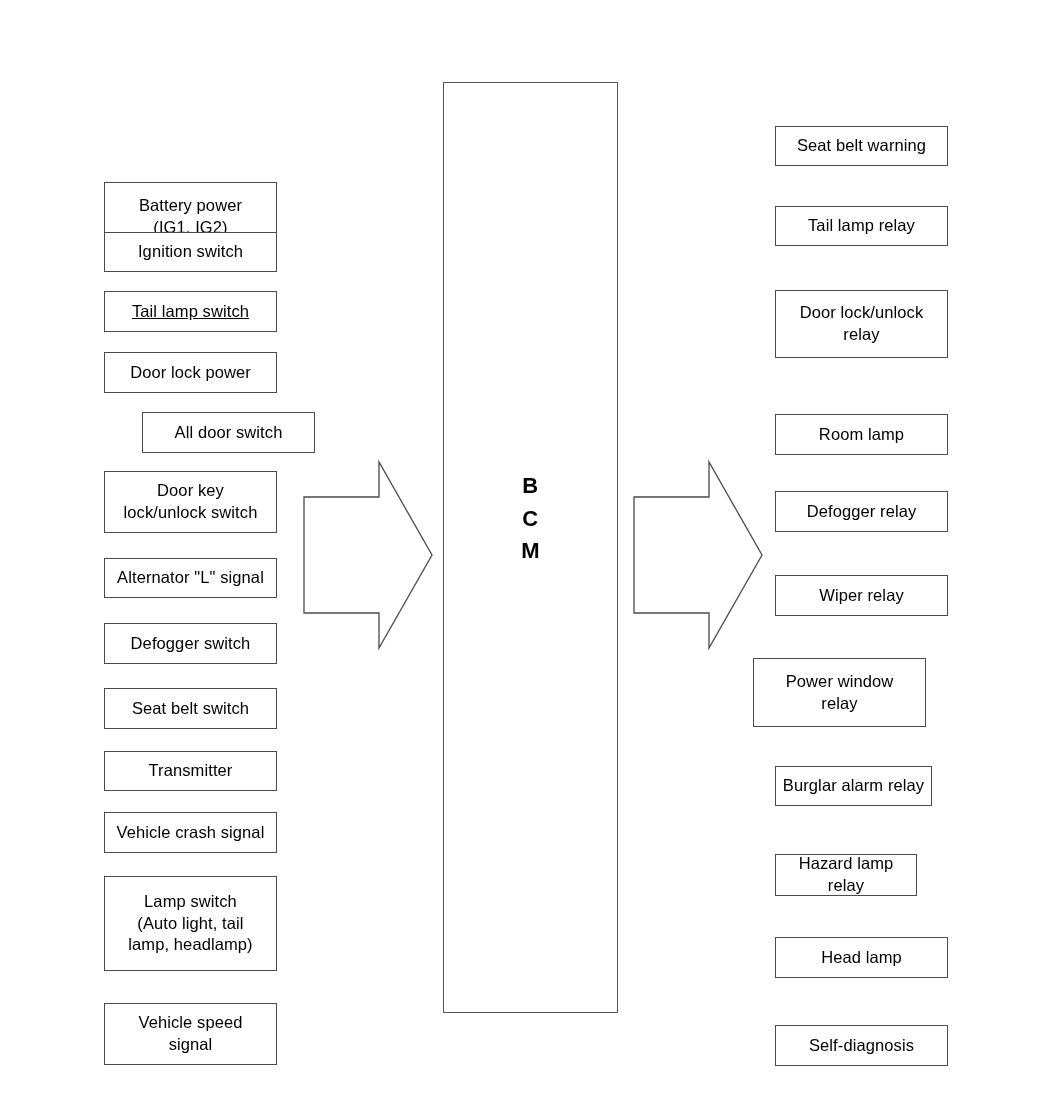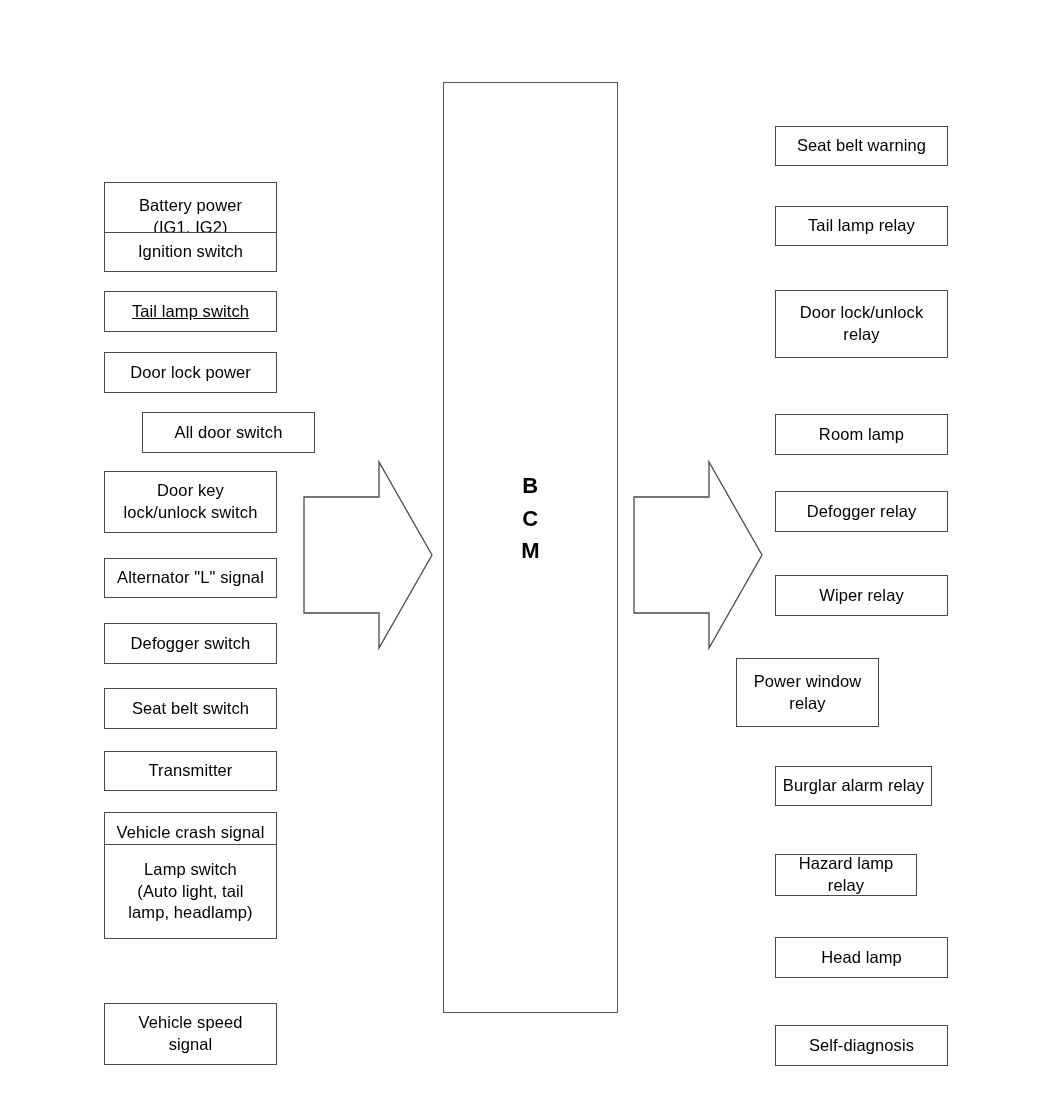--- a/index.html
+++ b/index.html
@@ -72,21 +72,21 @@
       <div class="node-box" style="left: 104px; top: 291px; width: 173px; height: 41px; text-decoration: underline;">Tail lamp switch</div>
       <div class="node-box" style="left: 104px; top: 352px; width: 173px; height: 41px;">Door lock power</div>
       <div class="node-box" style="left: 104px; top: 412px; width: 173px; height: 41px; margin-left: 38px;">All door switch</div>
       <div class="node-box" style="left: 104px; top: 471px; width: 173px; height: 62px;">Door key
 lock/unlock switch</div>
       <div class="node-box" style="left: 104px; top: 558px; width: 173px; height: 40px;">Alternator "L" signal</div>
       <div class="node-box" style="left: 104px; top: 623px; width: 173px; height: 41px;">Defogger switch</div>
       <div class="node-box" style="left: 104px; top: 688px; width: 173px; height: 41px;">Seat belt switch</div>
       <div class="node-box" style="left: 104px; top: 751px; width: 173px; height: 40px;">Transmitter</div>
       <div class="node-box" style="left: 104px; top: 812px; width: 173px; height: 41px;">Vehicle crash signal</div>
-      <div class="node-box" style="left: 104px; top: 844px; width: 173px; height: 95px;">Lamp switch
+      <div class="node-box" style="left: 104px; top: 876px; width: 173px; height: 95px;">Lamp switch
 (Auto light, tail
 lamp, headlamp)</div>
       <div class="node-box" style="left: 104px; top: 1003px; width: 173px; height: 62px;">Vehicle speed
 signal</div>
     </div>
 
   <svg class="arrow-svg" id="input-arrow-svg" width="135" height="195" style="left:303px; top:460px;" viewBox="0 0 135 195">
     <polygon points="1,37 76,37 76,2 129,95 76,188 76,153 1,153"></polygon>
   </svg>
 
@@ -101,21 +101,21 @@
 
 
   <div id="output-items">
       <div class="node-box" style="left: 775px; top: 126px; width: 173px; height: 40px;">Seat belt warning</div>
       <div class="node-box" style="left: 775px; top: 206px; width: 173px; height: 40px;">Tail lamp relay</div>
       <div class="node-box" style="left: 775px; top: 290px; width: 173px; height: 68px;">Door lock/unlock
 relay</div>
       <div class="node-box" style="left: 775px; top: 406px; width: 173px; height: 41px; margin-top: 8px;">Room lamp</div>
       <div class="node-box" style="left: 775px; top: 491px; width: 173px; height: 41px;">Defogger relay</div>
       <div class="node-box" style="left: 775px; top: 575px; width: 173px; height: 41px;">Wiper relay</div>
-      <div class="node-box" style="left: 736px; top: 658px; width: 143px; height: 69px;">Power window
+      <div class="node-box" style="left: 753px; top: 658px; width: 173px; height: 69px;">Power window
 relay</div>
       <div class="node-box" style="left: 775px; top: 766px; width: 157px; height: 40px;">Burglar alarm relay</div>
       <div class="node-box" style="left: 775px; top: 854px; width: 142px; height: 42px;">Hazard lamp relay</div>
       <div class="node-box" style="left: 775px; top: 937px; width: 173px; height: 41px;">Head lamp</div>
       <div class="node-box" style="left: 775px; top: 1025px; width: 173px; height: 41px;">Self-diagnosis</div>
     </div>
 
 </div>
 
 </body></html>

